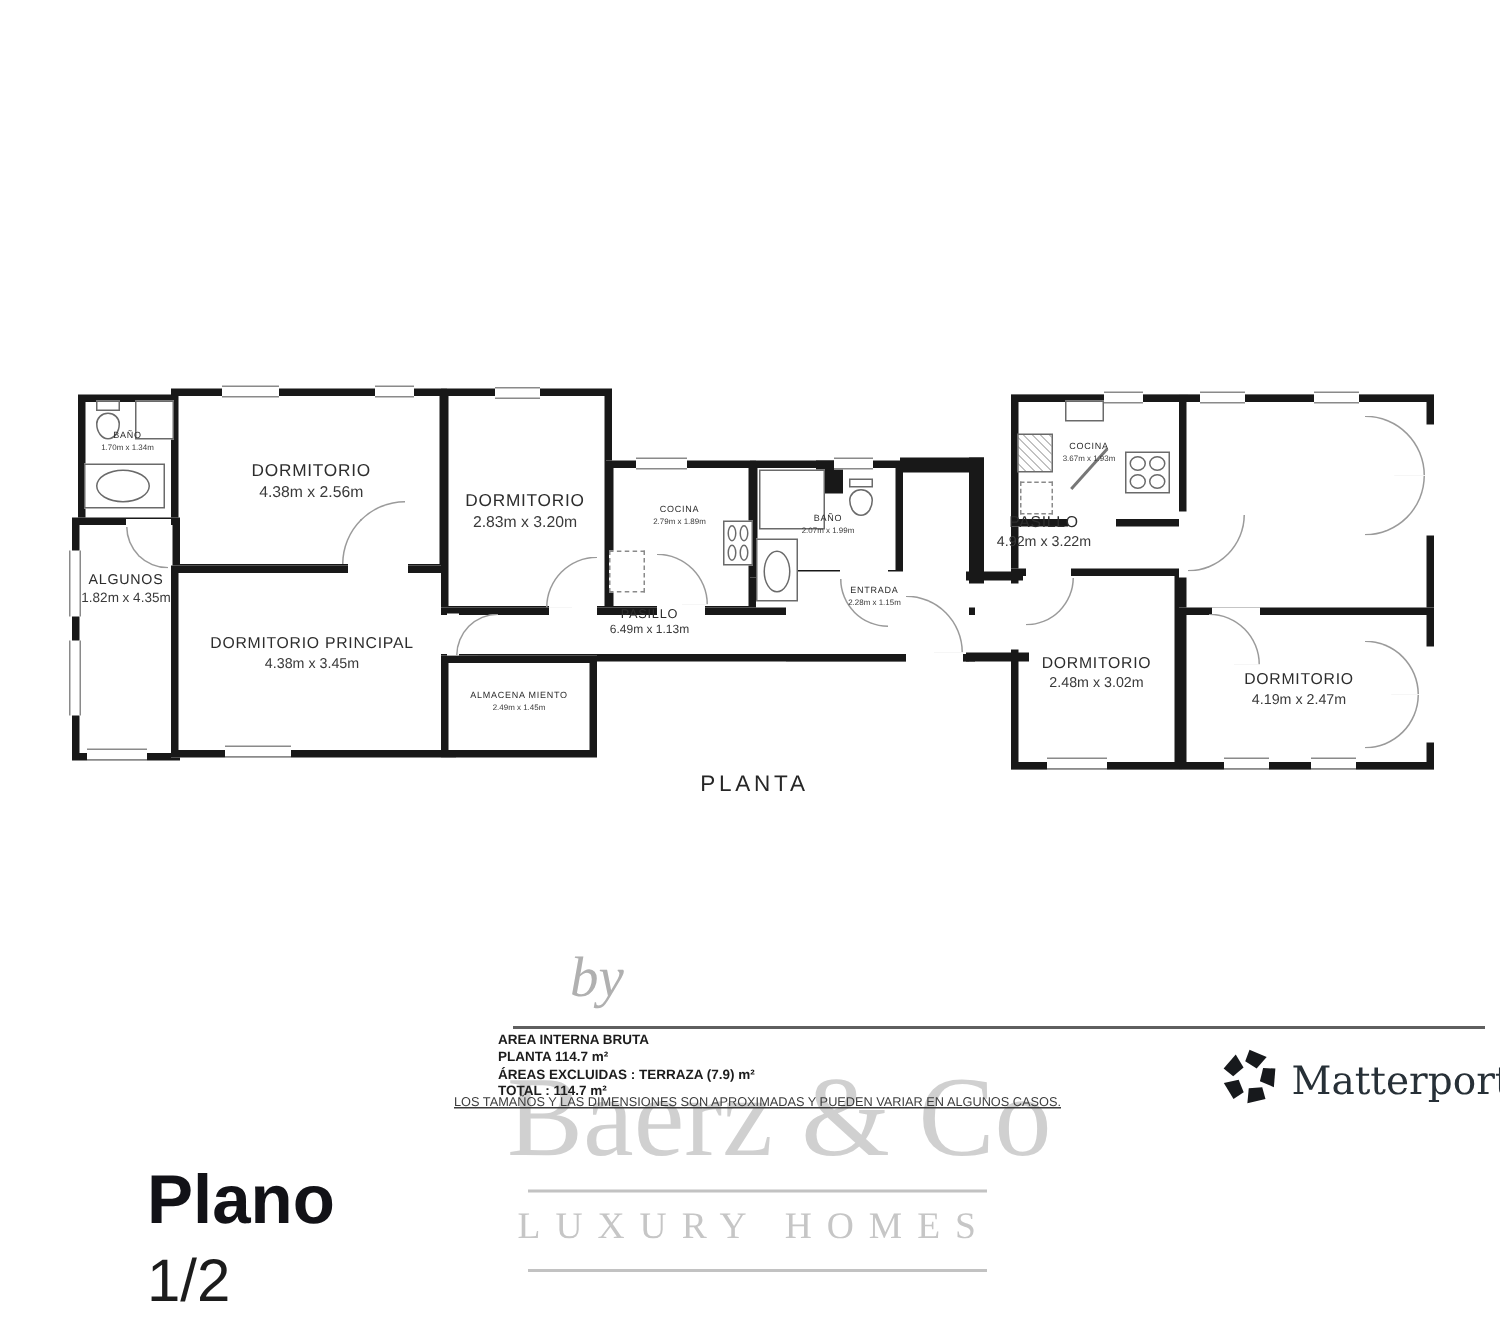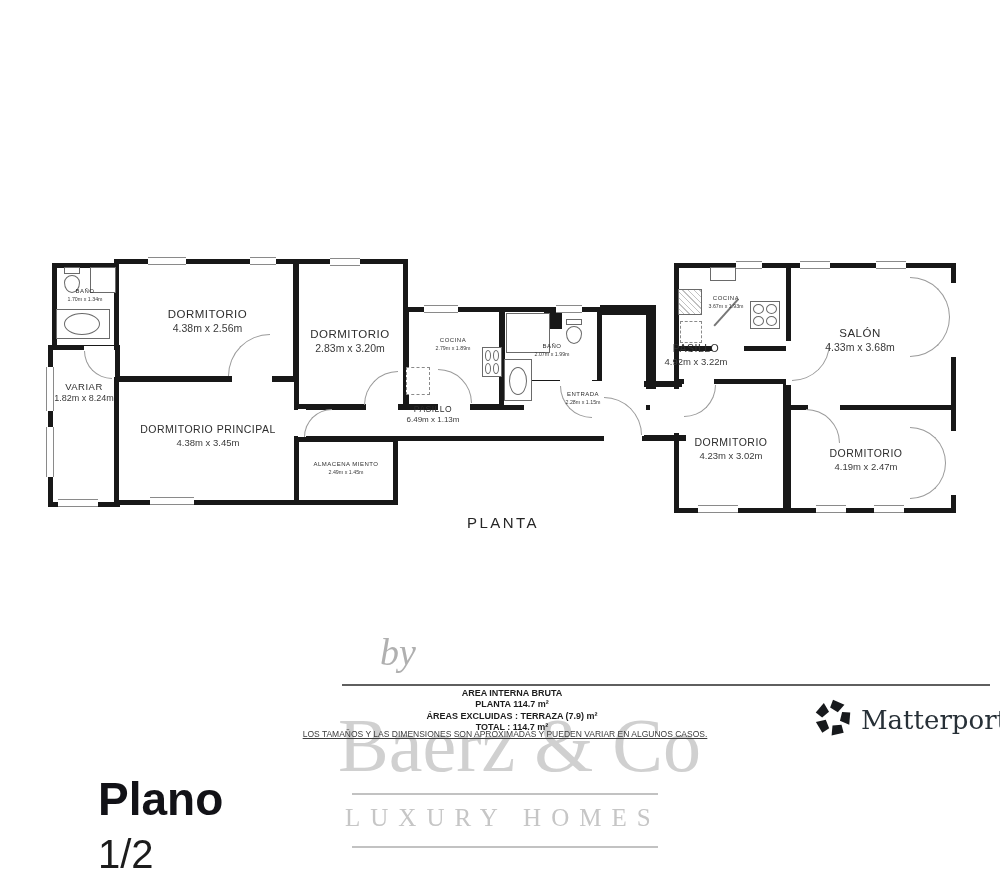--- a/index.html
+++ b/index.html
@@ -39,21 +39,21 @@
   .sm  .nm{font-size:8.5px;}  .sm  .dm{font-size:8px;}
   .xs  .nm{font-size:6px;}    .xs  .dm{font-size:5.3px;}
   .plan-title{position:absolute;left:448px;top:477px;width:110px;text-align:center;
               font-size:15px;letter-spacing:2.5px;color:#262626;z-index:5;}
   .wm-idealista{position:absolute;left:358px;top:368px;font-size:44px;font-weight:bold;
                 letter-spacing:6px;color:rgba(160,160,160,.55);z-index:6;}
   
   .by{position:absolute;left:380px;top:630px;font-family:"Liberation Serif",serif;font-style:italic;
       font-size:38px;color:#b0b0b0;z-index:2;}
   .topline{position:absolute;left:342px;top:684px;width:648px;height:1.5px;background:#5f5f5f;z-index:2;}
-  .area-block{position:absolute;left:332px;top:688px;width:360px;text-align:center;z-index:4;
+  .area-block{position:absolute;left:332px;top:688px;width:360px;z-index:4;
               font-size:9px;font-weight:bold;color:#1c1c1c;line-height:11.3px;}
   .disclaimer{position:absolute;left:300px;top:729px;width:410px;text-align:center;z-index:4;
               font-size:8.5px;color:#3c3c3c;white-space:nowrap;text-decoration:underline;}
   .wm-baerz{position:absolute;left:338px;top:700px;width:336px;text-align:center;z-index:3;
             font-family:"Liberation Serif",serif;font-size:76px;line-height:1.2;
             color:rgba(150,150,150,.45);white-space:nowrap;}
   .wm-rule{position:absolute;height:1.6px;background:#c2c2c2;z-index:3;}
   .wm-tagline{position:absolute;left:345px;top:804px;width:320px;z-index:3;
               font-family:"Liberation Serif",serif;font-size:25px;letter-spacing:10px;color:#c6c6c6;}
   .matterport{position:absolute;left:812px;top:697px;display:flex;align-items:center;z-index:4;}
@@ -166,22 +166,22 @@
 
     <div class="lbl xs" style="left:50px;top:251px;width:70px;">
       <span class="nm">BAÑO</span>
       <span class="dm">1.70m x 1.34m</span>
     </div>
     <div class="lbl lg" style="left:135px;top:270px;width:145px;">
       <span class="nm">DORMITORIO</span>
       <span class="dm">4.38m x 2.56m</span>
     </div>
     <div class="lbl md" style="left:48px;top:344px;width:72px;">
-      <span class="nm">VARIAR</span>
-      <span class="dm">1.82m x 8.24m</span>
+      <span class="nm">ALGUNOS</span>
+      <span class="dm">1.82m x 4.35m</span>
     </div>
     <div class="lbl md2" style="left:108px;top:386px;width:200px;">
       <span class="nm">DORMITORIO PRINCIPAL</span>
       <span class="dm">4.38m x 3.45m</span>
     </div>
     <div class="lbl lg" style="left:290px;top:290px;width:120px;">
       <span class="nm">DORMITORIO</span>
       <span class="dm">2.83m x 3.20m</span>
     </div>
     <div class="lbl xs" style="left:420px;top:300px;width:66px;">
@@ -205,27 +205,23 @@
       <span class="dm">2.28m x 1.15m</span>
     </div>
     <div class="lbl xs" style="left:694px;top:258px;width:64px;">
       <span class="nm">COCINA</span>
       <span class="dm">3.67m x 1.93m</span>
     </div>
     <div class="lbl md2" style="left:646px;top:305px;width:100px;">
       <span class="nm">PASILLO</span>
       <span class="dm">4.92m x 3.22m</span>
     </div>
-    <div class="lbl lg" style="left:798px;top:289px;width:124px;">
-      <span class="nm">SALÓN</span>
-      <span class="dm">4.33m x 3.68m</span>
-    </div>
     <div class="lbl md2" style="left:676px;top:399px;width:110px;">
       <span class="nm">DORMITORIO</span>
-      <span class="dm">4.23m x 3.02m</span>
+      <span class="dm">2.48m x 3.02m</span>
     </div>
     <div class="lbl md2" style="left:804px;top:410px;width:124px;">
       <span class="nm">DORMITORIO</span>
       <span class="dm">4.19m x 2.47m</span>
     </div>
 
     <div class="plan-title">PLANTA</div>
   </div>
 
   <div class="by">by</div>

